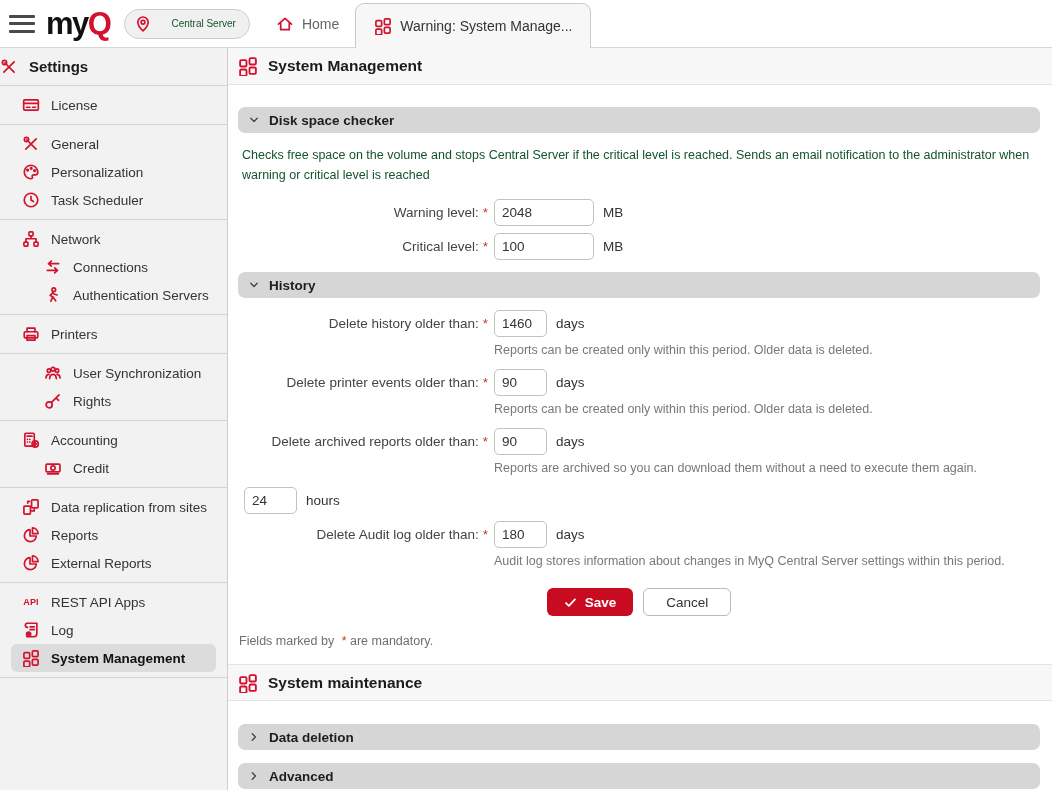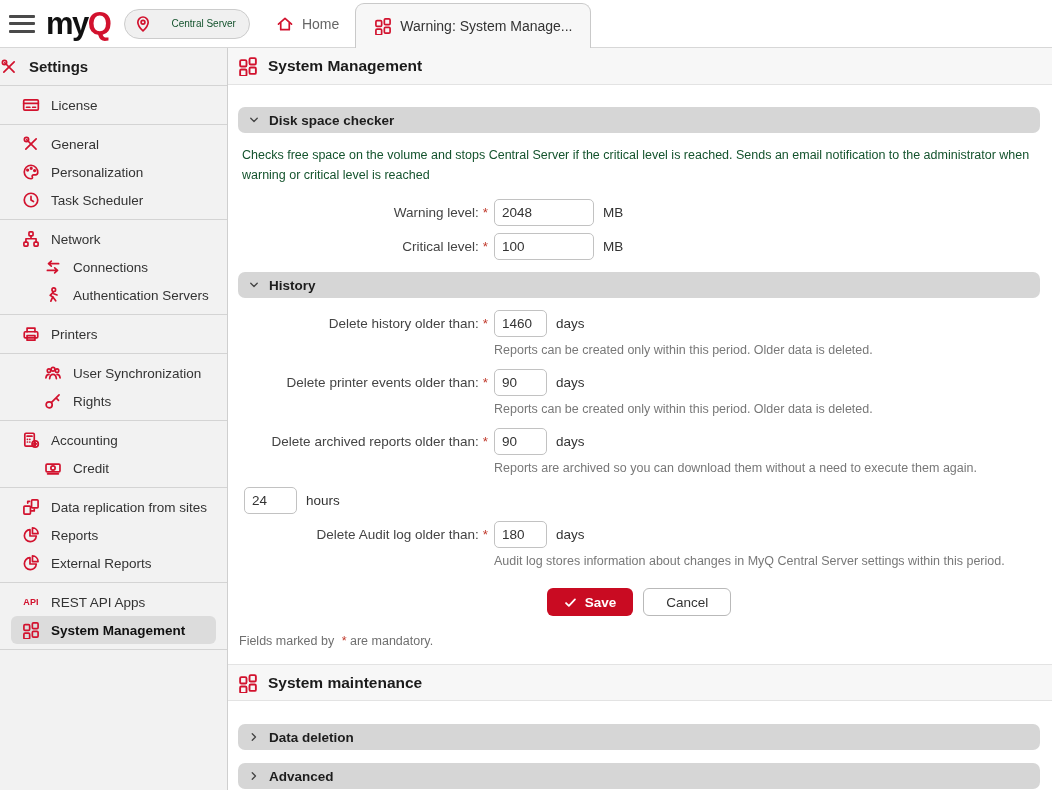--- a/index.html
+++ b/index.html
@@ -299,20 +299,31 @@
           </div>
         </div>
         <div class="sep"></div>
         <div class="group">
           <div class="side-item">
             <span class="ic">
               <span class="api-txt">API</span>
             </span>
             <span>REST API Apps</span>
           </div>
+          <div class="side-item">
+            <span class="ic">
+              <svg viewBox="0 0 16 16" fill="none" stroke="currentColor" stroke-width="1.5" stroke-linecap="round" stroke-linejoin="round">
+                <path d="M4.9 2h8.3v9.1c0 1.6-1.1 2.9-2.7 2.9H4.3"></path>
+                <path d="M4.9 2c-1 0-1.9.8-1.9 1.8s.9 1.8 1.9 1.8M7.2 5.2h3.8M7.2 7.6h3.8"></path>
+                <circle cx="5.9" cy="11.7" r="1.8"></circle>
+                <path d="M5.9 10.6v2.2M4.8 11.7H7"></path>
+              </svg>
+            </span>
+            <span>Log</span>
+          </div>
           <div class="side-item selected">
             <span class="ic">
               <svg viewBox="0 0 16 16" fill="none" stroke="currentColor" stroke-width="1.5" stroke-linecap="round" stroke-linejoin="round">
                 <rect x="1.7" y="3.3" width="5.1" height="5.1" rx="1"></rect>
                 <rect x="9.2" y="1.7" width="5.1" height="5.1" rx="1"></rect>
                 <rect x="1.7" y="10.8" width="5.1" height="5.1" rx="1"></rect>
                 <rect x="9.2" y="9.2" width="5.1" height="5.1" rx="1"></rect>
               </svg>
             </span>
             <span>System Management</span>

